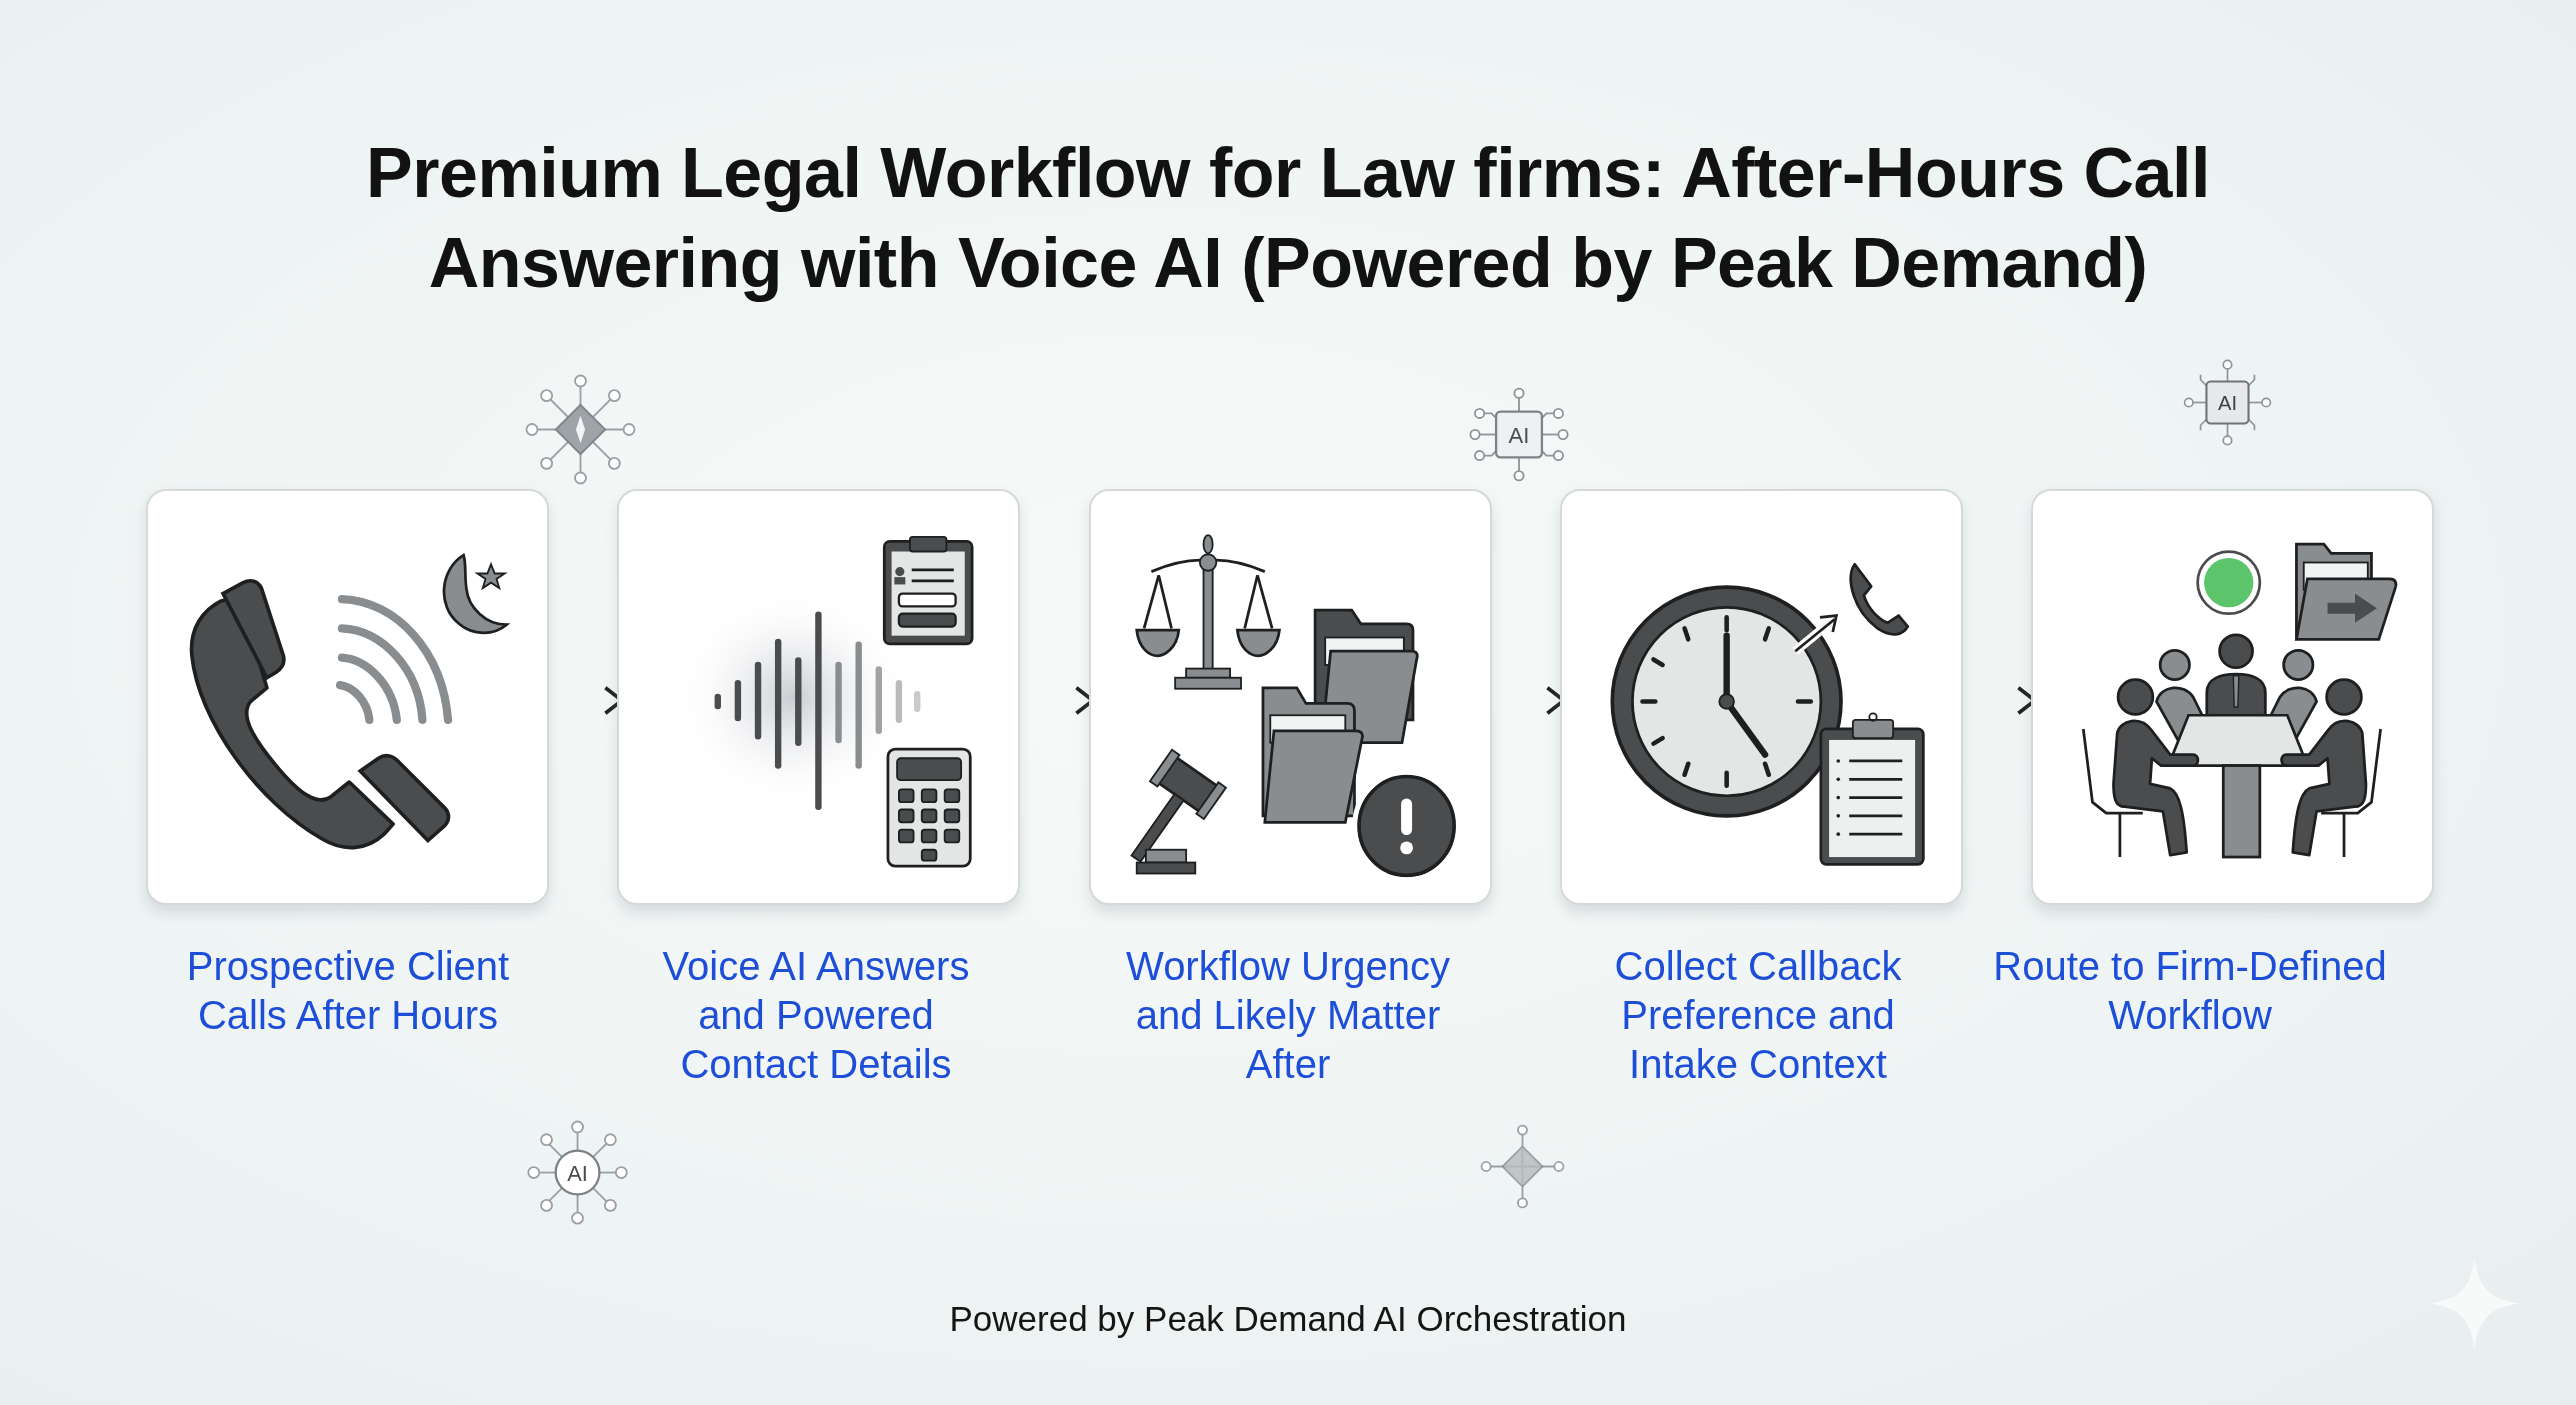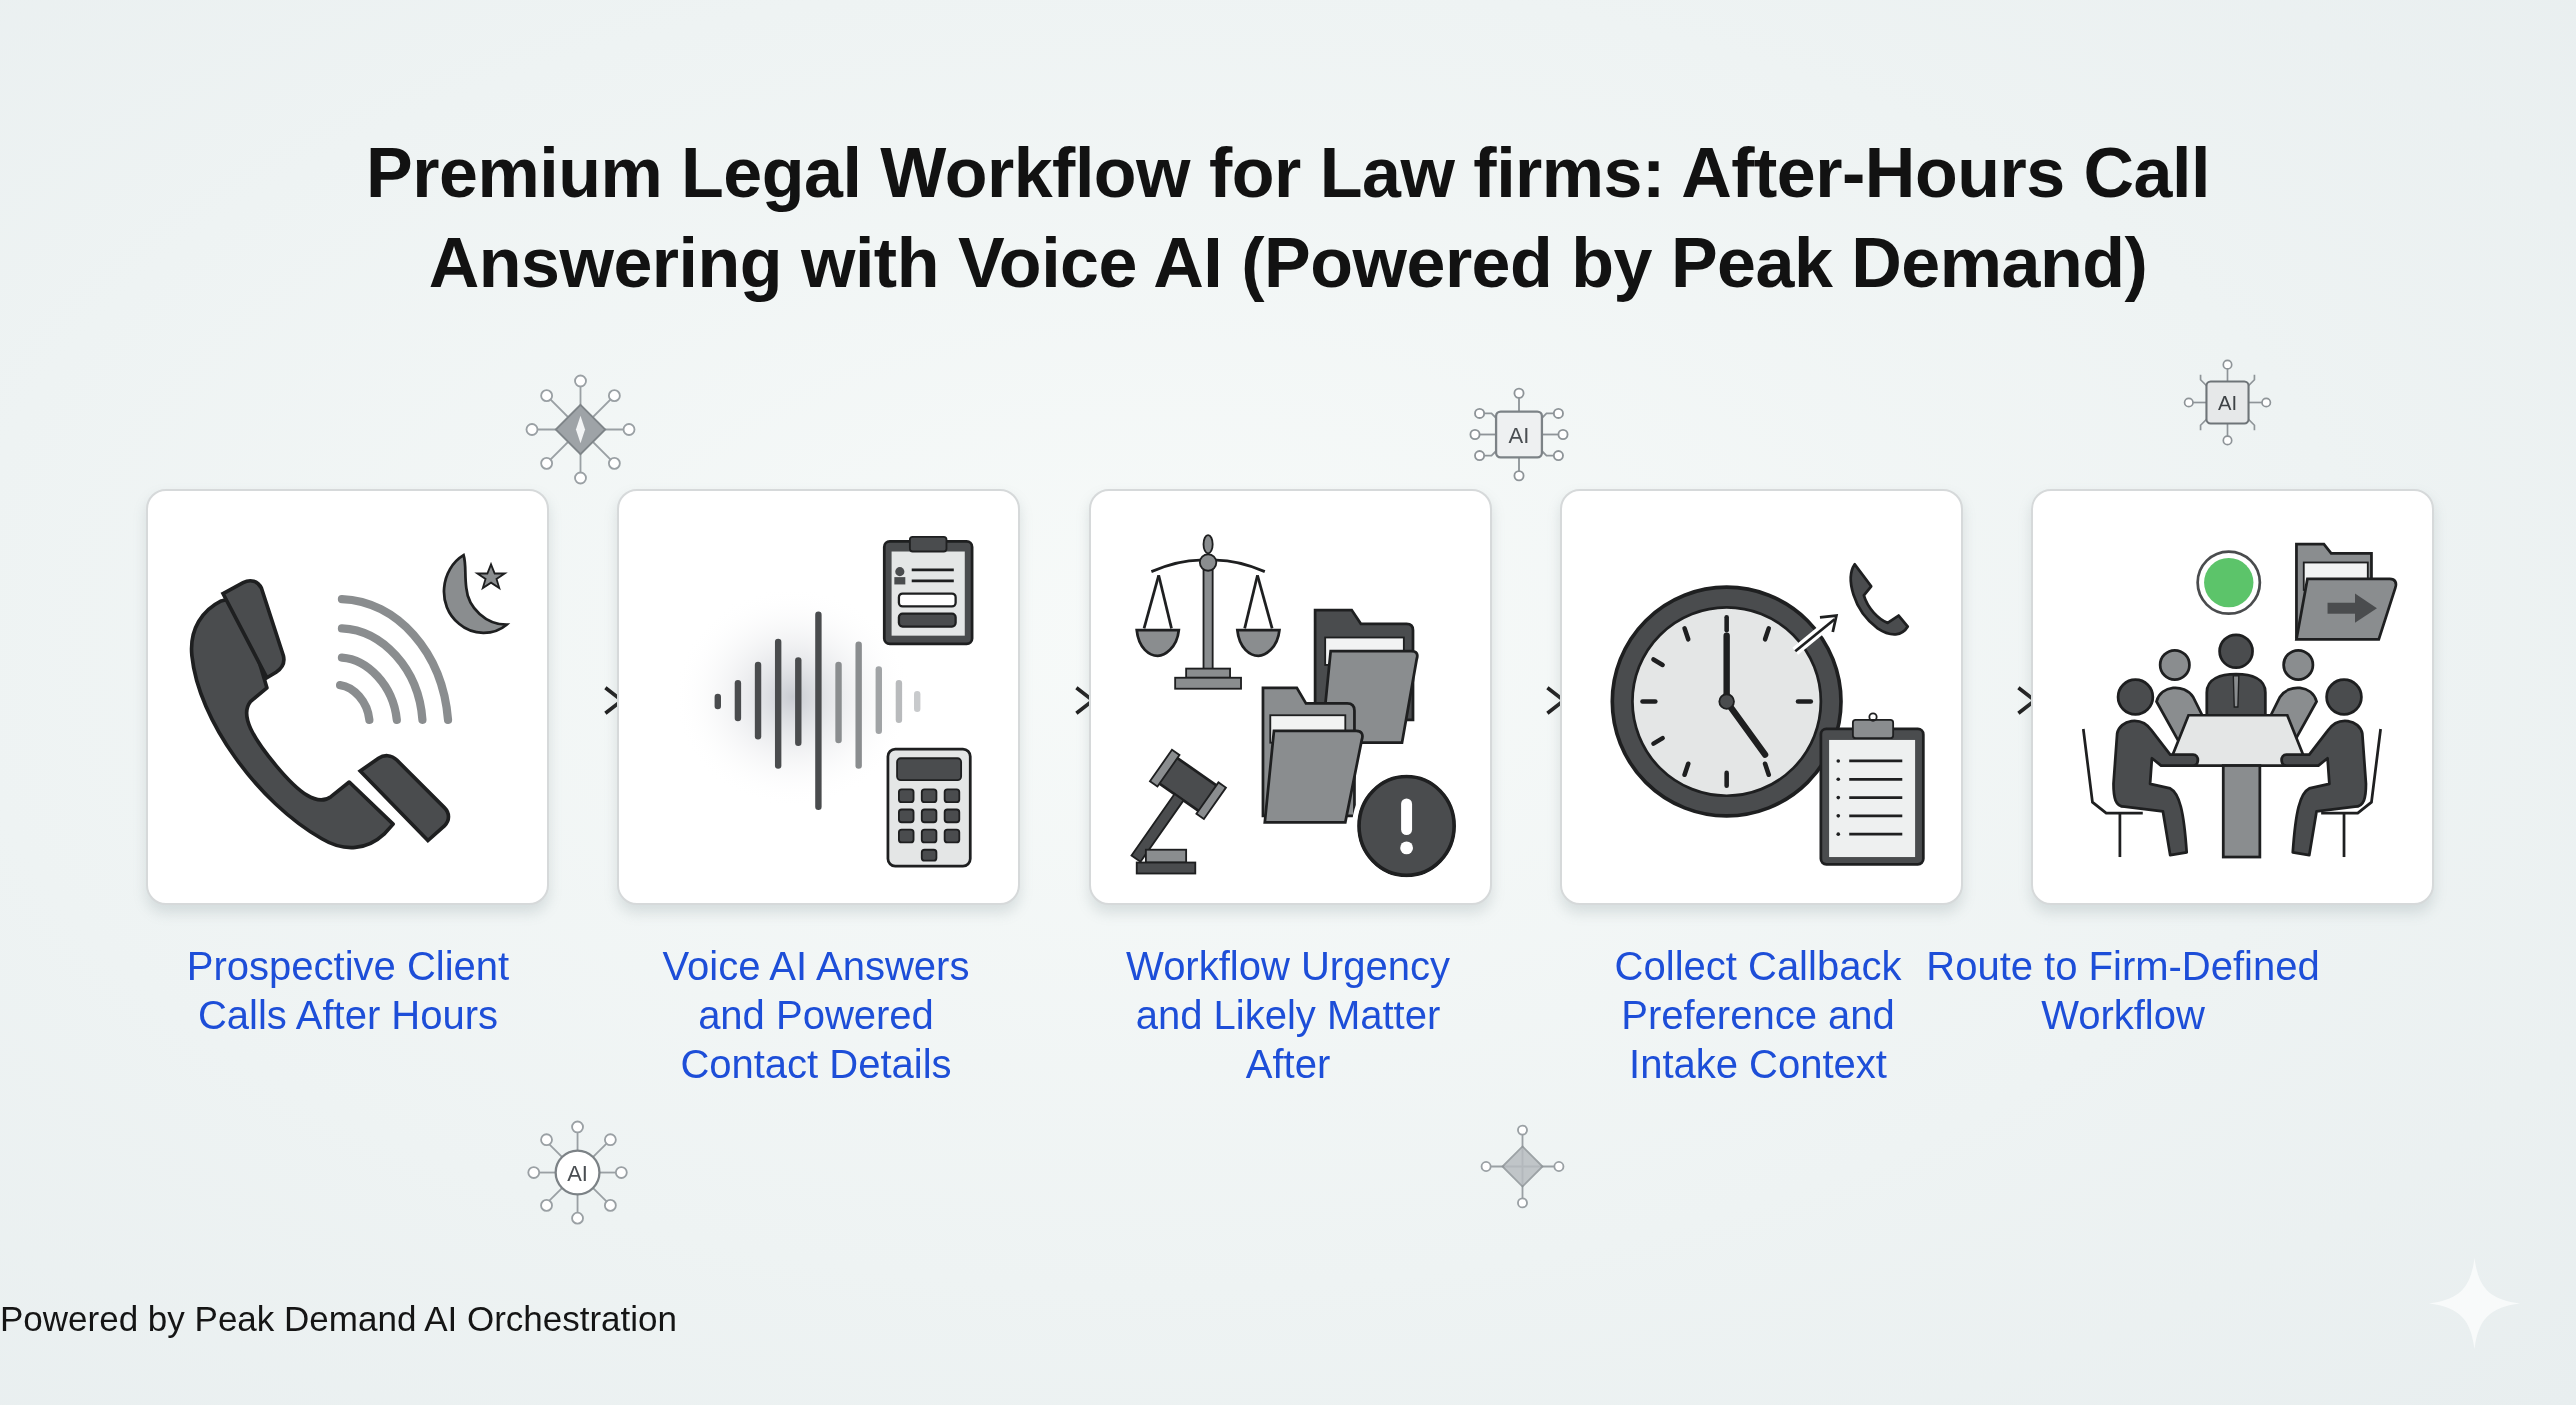--- a/index.html
+++ b/index.html
@@ -25,21 +25,21 @@
   .arrow {
     position: absolute; top: 682px; width: 128px; height: 37px;
   }
   .label {
     position: absolute; top: 942px; width: 476px; text-align: center;
     font-size: 40px; line-height: 49px; color: #1d4ed8;
   }
   .label span { display: block; }
   .badge { position: absolute; }
   .footer {
-    position: absolute; left: 0; width: 2576px; top: 1299px; 
+    position: absolute; left: 0; width: 2576px; top: 1299px; text-align: center;
     font-size: 35px; color: #151515;
   }
   .sparkle { position: absolute; left: 2424px; top: 1253px; width: 101px; height: 101px; }
 </style>
 </head>
 <body>
 
 <div class="title">
   <span>Premium Legal Workflow for Law firms: After-Hours Call</span>
   <span>Answering with Voice AI (Powered by Peak Demand)</span>
@@ -382,21 +382,21 @@
 <div class="label" style="left:1050px">
   <span>Workflow Urgency</span>
   <span>and Likely Matter</span>
   <span>After</span>
 </div>
 <div class="label" style="left:1520px">
   <span>Collect Callback</span>
   <span>Preference and</span>
   <span>Intake Context</span>
 </div>
-<div class="label" style="left:1885px">
+<div class="label" style="left:1952px">
   <span>Route to Firm-Defined</span>
   <span>Workflow</span>
 </div>
 
 <div class="footer">Powered by Peak Demand AI Orchestration</div>
 
 <svg class="sparkle" viewBox="0 0 100 100">
   <path d="M50 5 C 54 35, 65 46, 95 50 C 65 54, 54 65, 50 95 C 46 65, 35 54, 5 50 C 35 46, 46 35, 50 5 Z" fill="#f8fafa"></path>
 </svg>
 

